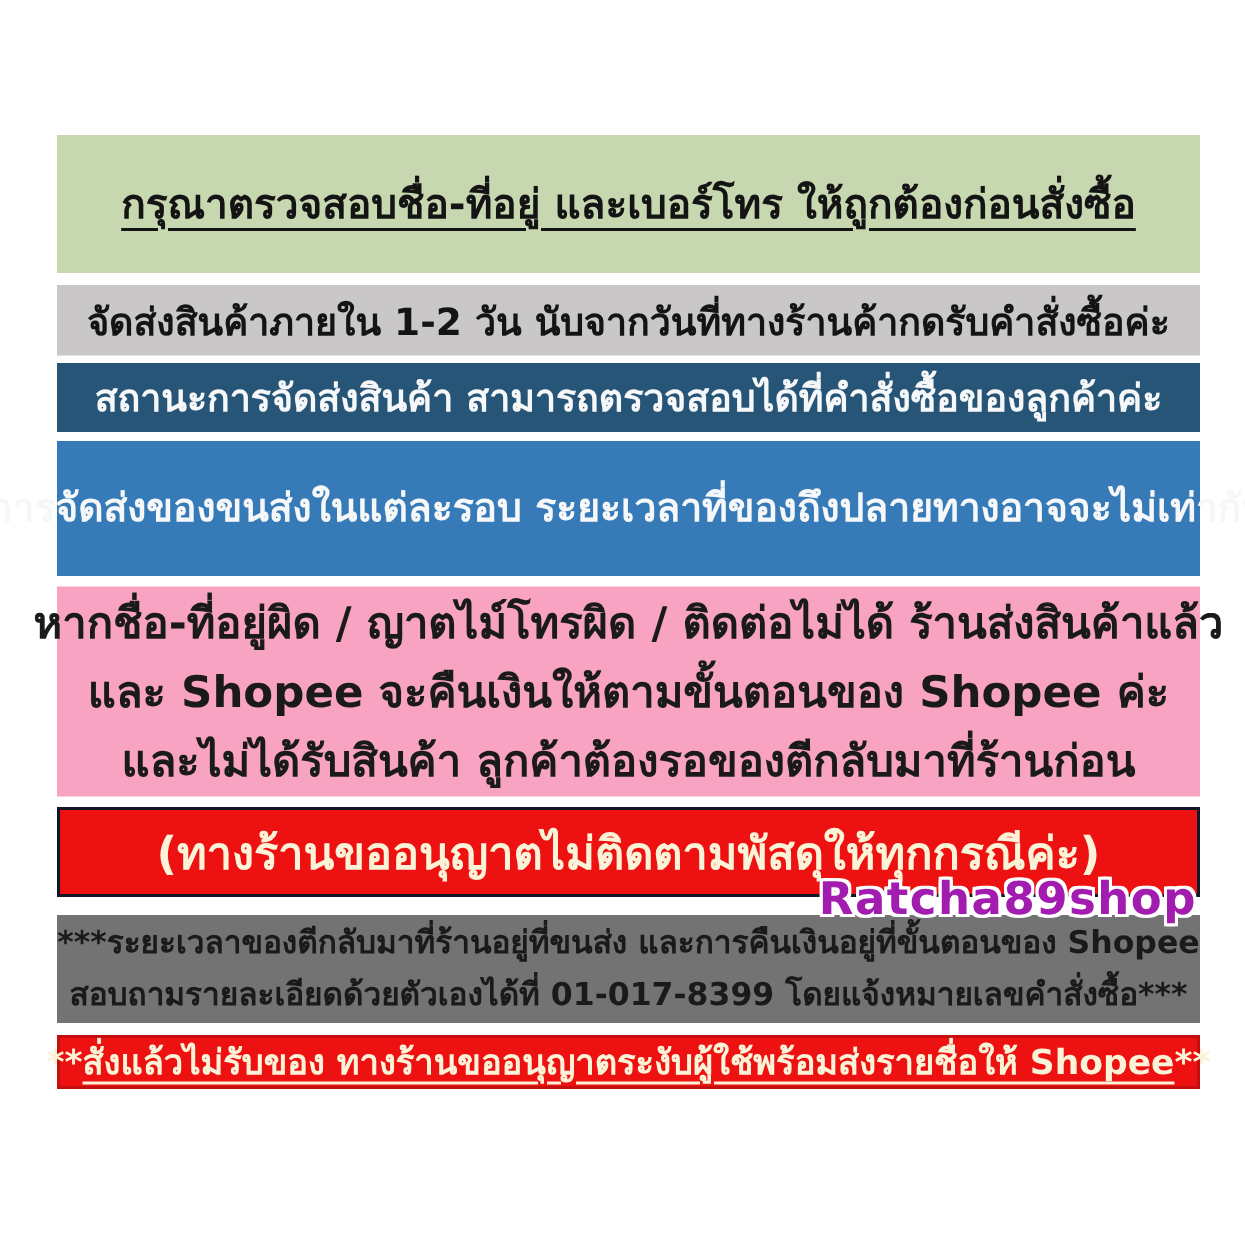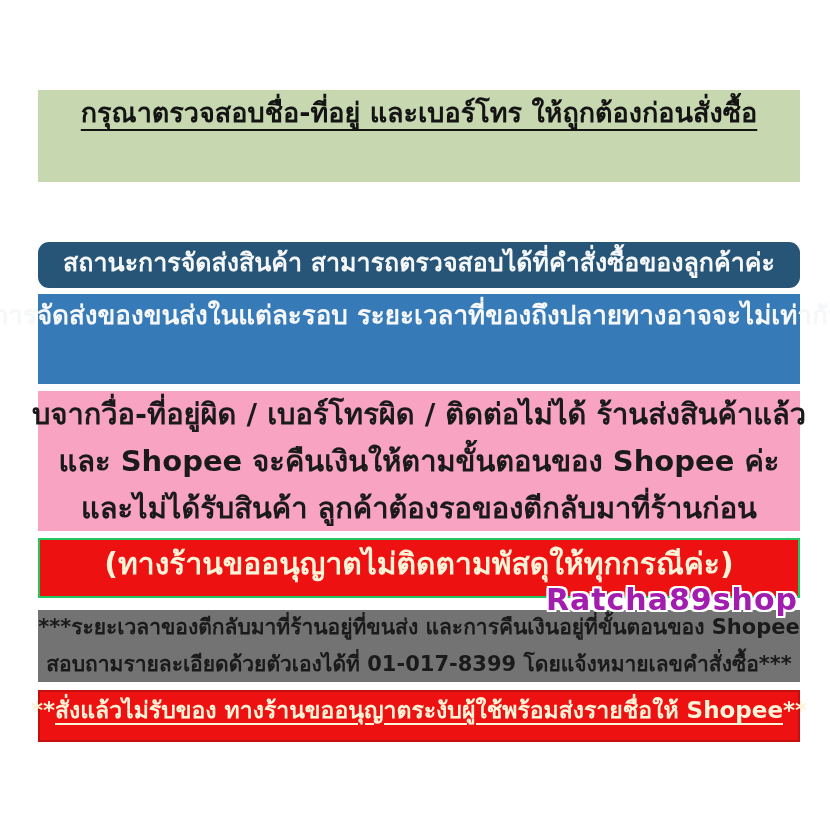--- a/index.html
+++ b/index.html
@@ -18,21 +18,21 @@
     position: absolute;
     inset: 0;
     background: #ffffff;
   }
   .banner {
     position: absolute;
     left: 38px;
     width: 762px;
     display: flex;
     flex-direction: column;
-    justify-content: space-between;
+    justify-content: center;
     align-items: center;
     text-align: center;
     font-weight: bold;
     box-sizing: border-box;
   }
   .banner .line {
     display: block;
     white-space: nowrap;
   }
 
@@ -57,21 +57,20 @@
     color: #141414;
     font-size: 25px;
   }
 
   
   .b-darkblue {
     top: 242px; height: 46px;
     background: #265578;
     color: #f5f7f8;
     font-size: 25px;
-    border-radius: 11px;
   }
 
   
   .b-blue {
     top: 294px; height: 90px;
     background: #377ab8;
     color: #f5f7f8;
     font-size: 26px;
     line-height: 43px;
   }
@@ -82,37 +81,37 @@
     background: #f7a3c1;
     color: #1a1a1a;
     font-size: 29px;
     line-height: 46px;
   }
 
   
   .b-red1 {
     top: 538px; height: 60px;
     background: #ee1111;
-    border: 2px solid #22c55e;
+    border: 2px solid #0f172a;
     color: #fbf3d7;
     font-size: 30px;
   }
 
   
   .b-pink2 {
     top: 610px; height: 72px;
     background: #737373;
     color: #1a1a1a;
     font-size: 21px;
     line-height: 35px;
   }
 
   
   .b-red2 {
-    top: 690px; height: 52px;
+    top: 690px; height: 36px;
     background: #ee1111;
     border: 2px solid #c40f0f;
     color: #fbf3d7;
     font-size: 23px;
   }
   .b-red2 .main {
     text-decoration: underline;
     text-decoration-thickness: 2px;
     text-underline-offset: 5px;
   }
@@ -136,31 +135,34 @@
 </style>
 </head>
 <body>
 
 <div class="canvas">
 
   <div class="banner b-green">
     <span class="line">กรุณาตรวจสอบชื่อ-ที่อยู่ และเบอร์โทร ให้ถูกต้องก่อนสั่งซื้อ</span>
   </div>
 
+  <div class="banner b-gray">
+    <span class="line">จัดส่งสินค้าภายใน 1-2 วัน นับจากวันที่ทางร้านค้ากดรับคำสั่งซื้อค่ะ</span>
+  </div>
 
   <div class="banner b-darkblue">
     <span class="line">สถานะการจัดส่งสินค้า สามารถตรวจสอบได้ที่คำสั่งซื้อของลูกค้าค่ะ</span>
   </div>
 
   <div class="banner b-blue">
     <span class="line">การจัดส่งของขนส่งในแต่ละรอบ ระยะเวลาที่ของถึงปลายทางอาจจะไม่เท่ากัน</span>
   </div>
 
   <div class="banner b-pink1">
-    <span class="line">บจากวื่อ-ที่อยู่ผิด / เบอร์โทรผิด / ติดต่อไม่ได้ ร้านส่งสินค้าแล้ว</span>
+    <span class="line">หากชื่อ-ที่อยู่ผิด / ญาตไม์โทรผิด / ติดต่อไม่ได้ ร้านส่งสินค้าแล้ว</span>
     <span class="line">และ Shopee จะคืนเงินให้ตามขั้นตอนของ Shopee ค่ะ</span>
     <span class="line">และไม่ได้รับสินค้า ลูกค้าต้องรอของตีกลับมาที่ร้านก่อน</span>
   </div>
 
   <div class="banner b-red1">
     <span class="line">(ทางร้านขออนุญาตไม่ติดตามพัสดุให้ทุกกรณีค่ะ)</span>
   </div>
 
   <div class="watermark">Ratcha89shop</div>
 

